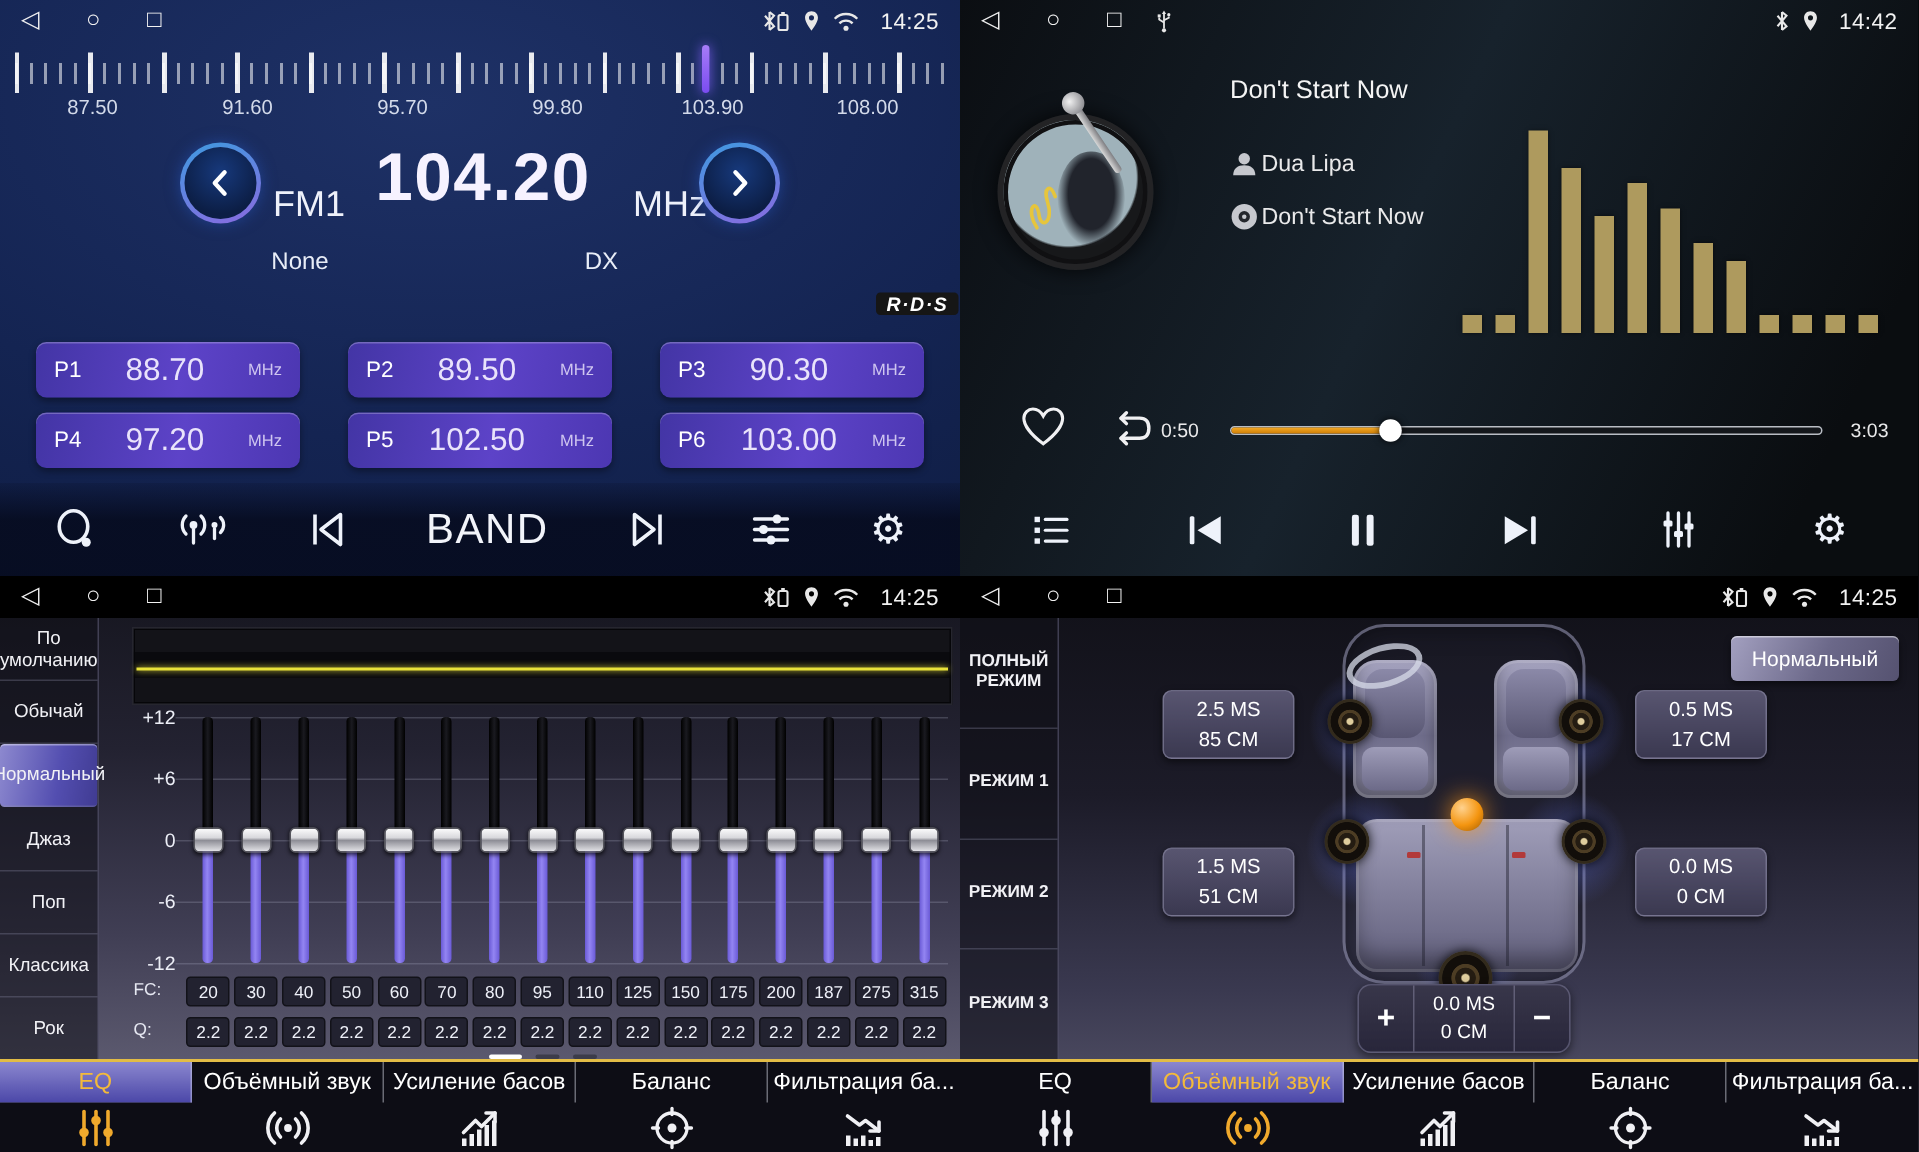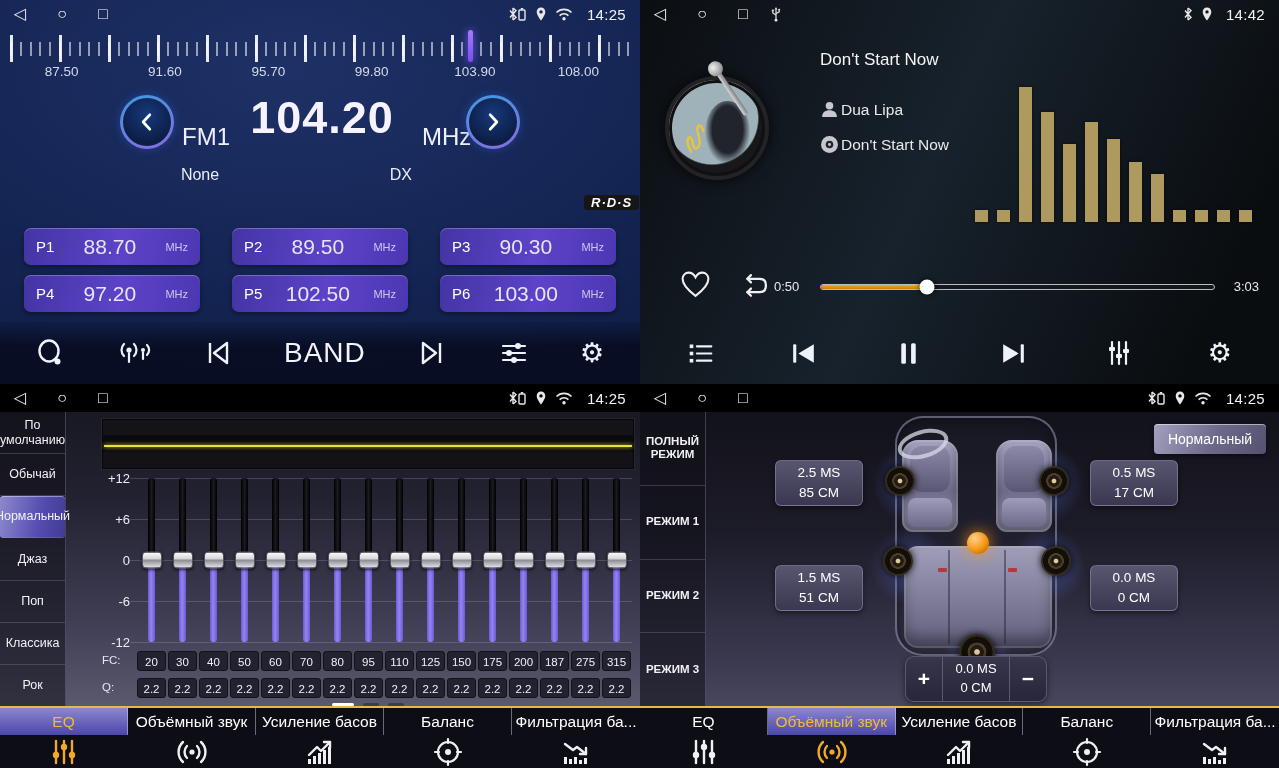--- a/index.html
+++ b/index.html
@@ -101,21 +101,21 @@
     border-top:2px solid #e2bc46; display:flex; z-index:6; }
   .tab { flex:1; display:flex; flex-direction:column; cursor:pointer; }
   .tab-label { height:27px; display:flex; align-items:center; justify-content:center;
     font-size:15.5px; color:#fff; white-space:nowrap; border-right:1px solid rgba(220,222,235,.45); }
   .tab:last-child .tab-label { border-right:none; }
   .tab-label.selected { background:linear-gradient(180deg,#8b87cf,#4b47a8); color:#f3ba3a; }
   .tab-icon { flex:1; display:flex; align-items:center; justify-content:center; color:#f0f0f4; }
   .tab-icon.gold { color:#f0a92c; }
 
   
-  .eq-main { position:absolute; left:83px; right:0; top:28px; bottom:62px;margin-left:13px; }
+  .eq-main { position:absolute; left:83px; right:0; top:28px; bottom:62px; }
   .curve-panel { position:relative; margin:6px 5px 0 5px; height:52px; background:#0c0c11;
     border:1px solid #26262f; box-shadow:inset 0 0 0 1px #060609;
     background-image:linear-gradient(180deg,#131318 0 32%, #0a0a0e 32% 66%, #121217 66% 100%); }
   .curve-line { position:absolute; left:2px; right:2px; top:52%; height:2px; background:#e8e23a;
     box-shadow:0 0 4px #e8e23a; }
   .sliders-zone { position:relative; margin:8px 8px 0 40px; height:164px; }
   .gridline { position:absolute; left:-6px; right:0; height:1px; background:rgba(190,195,220,.22); }
   .eq-scale-label { position:absolute; left:-36px; width:30px; text-align:right; font-size:13px;
     color:#eceef6; transform:translateY(-50%); }
   .cols { position:absolute; inset:0; display:flex; }

